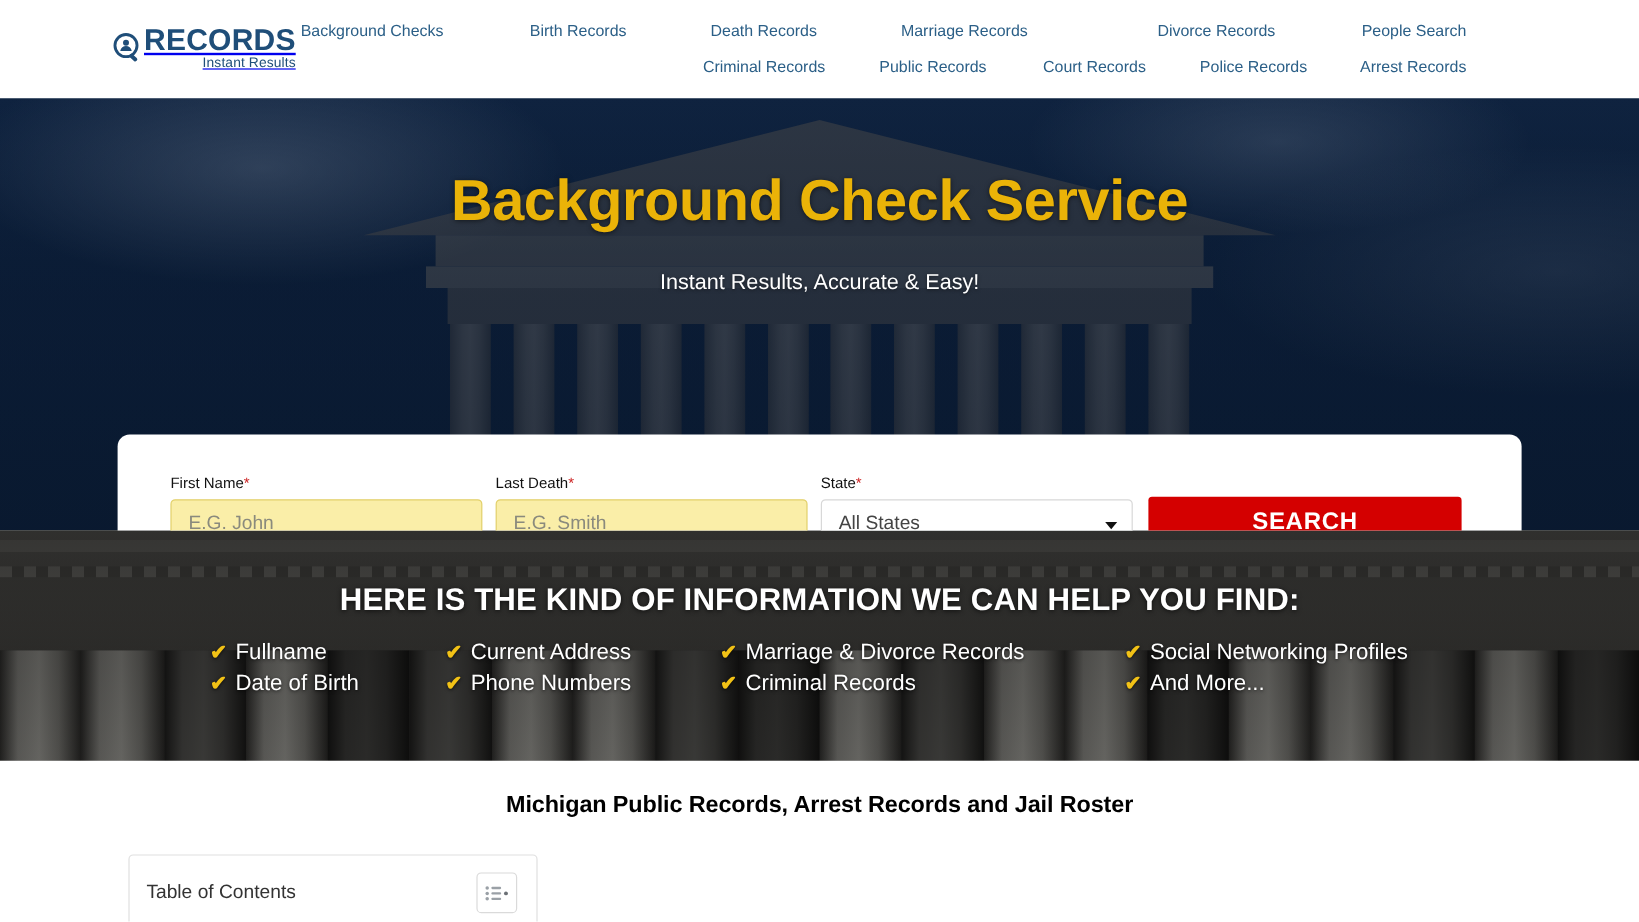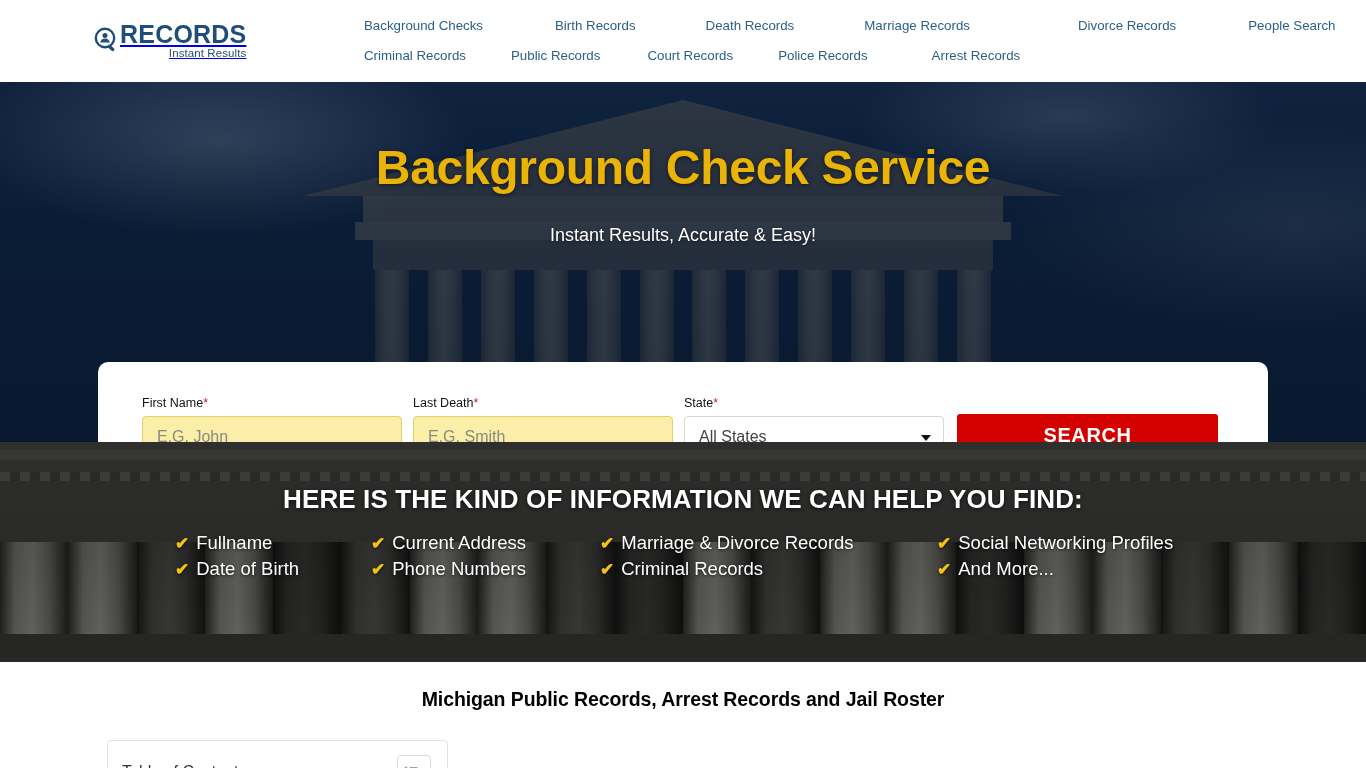--- a/index.html
+++ b/index.html
@@ -38,33 +38,34 @@
 
   .nav {
     position: absolute;
     left: 352px; top: 10px;
     width: 870px;
   }
   .nav-row {
     display: flex;
     align-items: center;
     height: 30px;
+    justify-content: flex-end;
   }
   .nav-row .nav-link { font-size: 13.3px; color: #2b5f87; text-decoration: none; white-space: nowrap; }
   .nav-row-1 .nav-link:nth-child(1) { margin-left: 12px; }
   .nav-row-1 .nav-link:nth-child(2) { margin-left: 72px; }
   .nav-row-1 .nav-link:nth-child(3) { margin-left: 70px; }
   .nav-row-1 .nav-link:nth-child(4) { margin-left: 70px; }
   .nav-row-1 .nav-link:nth-child(5) { margin-left: 108px; }
   .nav-row-1 .nav-link:nth-child(6) { margin-left: 72px; }
   .nav-row-2 .nav-link:nth-child(1) { margin-left: 12px; }
   .nav-row-2 .nav-link:nth-child(2) { margin-left: 45px; }
   .nav-row-2 .nav-link:nth-child(3) { margin-left: 47px; }
   .nav-row-2 .nav-link:nth-child(4) { margin-left: 45px; }
-  .nav-row-2 .nav-link:nth-child(5) { margin-left: 64px; }
+  .nav-row-2 .nav-link:nth-child(5) { margin-left: 44px; }
 
   
   .hero {
     position: relative;
     height: 360px;
     overflow: hidden;
     background: #0d2544;
   }
   .hero-bg {
     position: absolute; inset: 0;
@@ -190,21 +191,21 @@
     border: none; border-radius: 3px;
     color: #ffffff; font-size: 20px; font-weight: bold;
     letter-spacing: .6px;
     cursor: pointer;
     font-family: "Liberation Sans", sans-serif;
   }
 
   
   .features {
     position: relative;
-    height: 220px;
+    height: 192px;
     overflow: hidden;
     background: #3a3a38;
   }
   .feat-bg { position: absolute; inset: 0; }
   .feat-facade {
     position: absolute; left: 0; right: 0; top: 0; height: 100px;
     background: linear-gradient(180deg,#6d6c68 0%,#5a5955 40%,#4b4a46 100%);
   }
   .feat-cornice {
     position: absolute; left: 0; right: 0; top: 8px; height: 10px;

